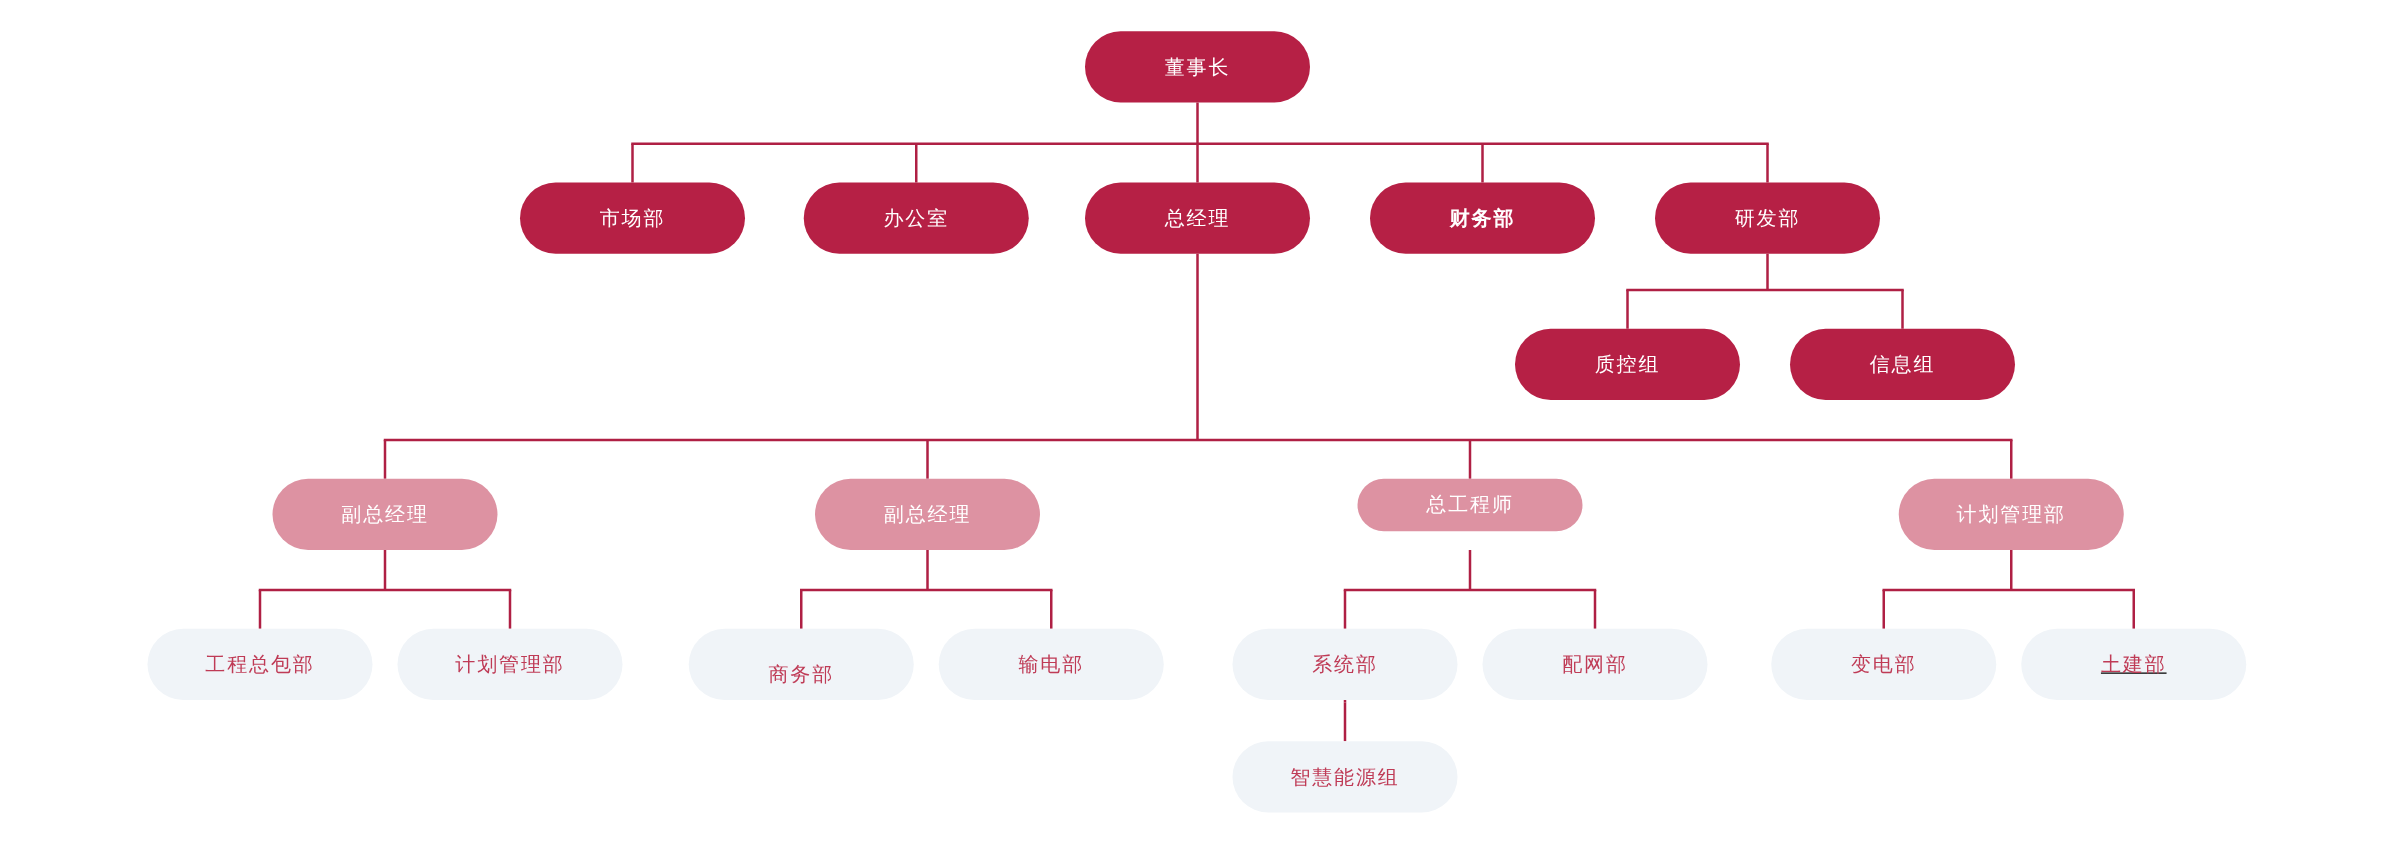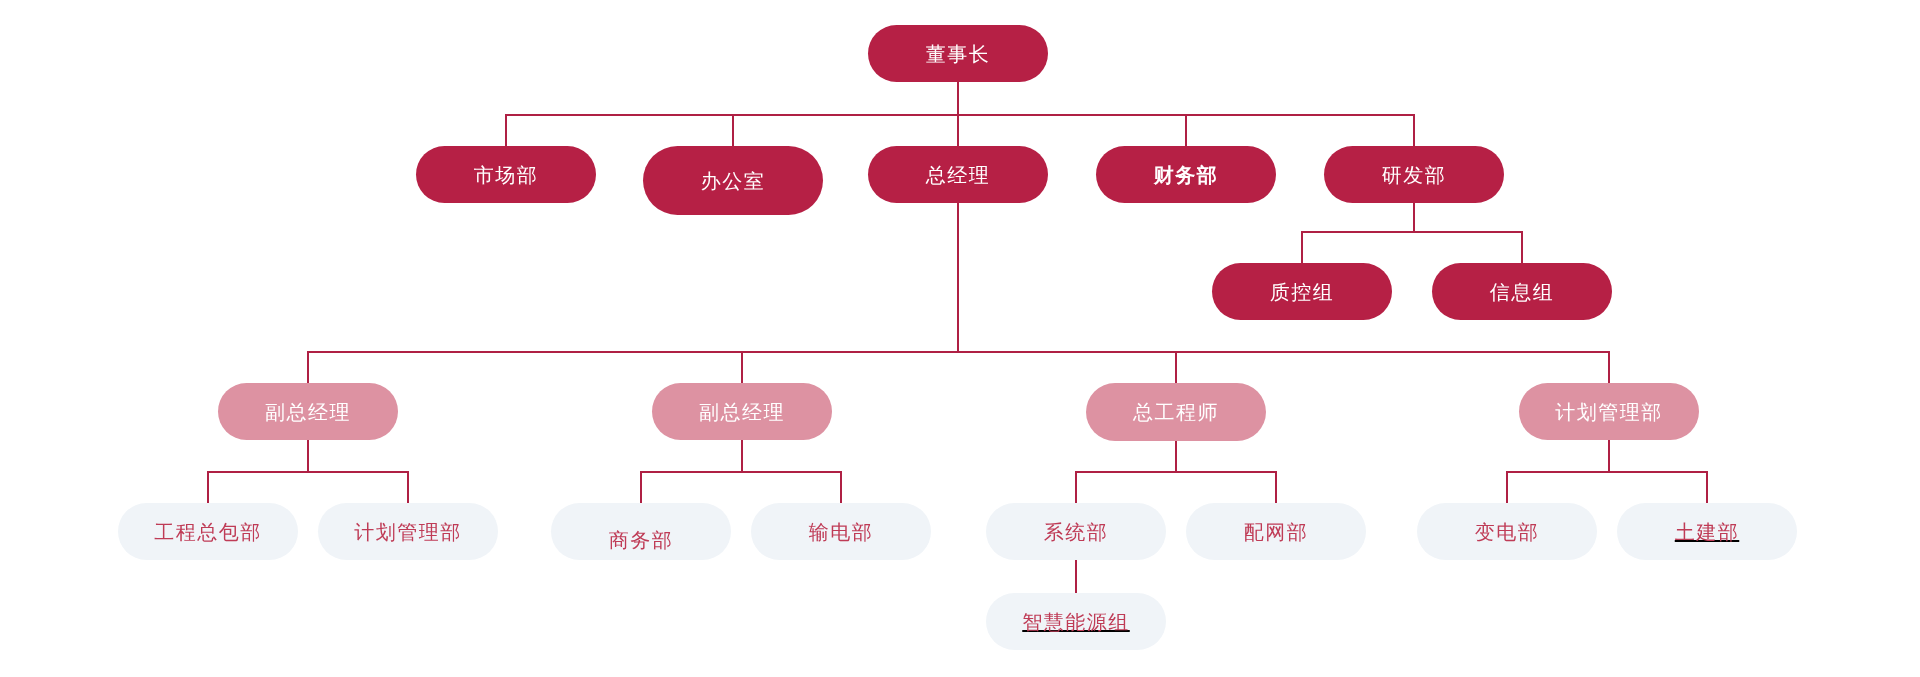--- a/index.html
+++ b/index.html
@@ -17,21 +17,21 @@
   }
   .pill {
     position: absolute;
     display: flex;
     align-items: center;
     justify-content: center;
     border-radius: 999px;
     box-sizing: border-box;
   }
   .pill span {
-    font-size: 20px;
+    font-size: 16px;
     letter-spacing: 1.5px;
     line-height: 1;
     white-space: nowrap;
   }
   .connector {
     position: absolute;
   }
 </style>
 </head>
 <body>
@@ -74,21 +74,21 @@
       <div class="connector" style="left: 1075px; top: 560px; width: 2px; height: 2px; background: rgb(175, 32, 68);"></div>
       <div class="connector" style="left: 1075px; top: 562px; width: 2px; height: 31px; background: rgb(175, 32, 68);"></div>
     </div>
   <div id="node-layer">
       <div class="pill" style="left: 868px; top: 25px; width: 180px; height: 57px; background: rgb(182, 32, 69);">
         <span style="color: rgb(255, 255, 255);">董事长</span>
       </div>
       <div class="pill" style="left: 416px; top: 146px; width: 180px; height: 57px; background: rgb(182, 32, 69);">
         <span style="color: rgb(255, 255, 255);">市场部</span>
       </div>
-      <div class="pill" style="left: 643px; top: 146px; width: 180px; height: 69px; background: rgb(182, 32, 69); text-align: right;">
+      <div class="pill" style="left: 643px; top: 146px; width: 180px; height: 57px; background: rgb(182, 32, 69); text-align: right;">
         <span style="color: rgb(255, 255, 255);">办公室</span>
       </div>
       <div class="pill" style="left: 868px; top: 146px; width: 180px; height: 57px; background: rgb(182, 32, 69);">
         <span style="color: rgb(255, 255, 255);">总经理</span>
       </div>
       <div class="pill" style="left: 1096px; top: 146px; width: 180px; height: 57px; background: rgb(182, 32, 69); font-weight: bold;">
         <span style="color: rgb(255, 255, 255);">财务部</span>
       </div>
       <div class="pill" style="left: 1324px; top: 146px; width: 180px; height: 57px; background: rgb(182, 32, 69);">
         <span style="color: rgb(255, 255, 255);">研发部</span>
@@ -98,21 +98,21 @@
       </div>
       <div class="pill" style="left: 1432px; top: 263px; width: 180px; height: 57px; background: rgb(182, 32, 69);">
         <span style="color: rgb(255, 255, 255);">信息组</span>
       </div>
       <div class="pill" style="left: 218px; top: 383px; width: 180px; height: 57px; background: rgb(221, 146, 162);">
         <span style="color: rgb(255, 255, 255);">副总经理</span>
       </div>
       <div class="pill" style="left: 652px; top: 383px; width: 180px; height: 57px; background: rgb(221, 146, 162);">
         <span style="color: rgb(255, 255, 255);">副总经理</span>
       </div>
-      <div class="pill" style="left: 1086px; top: 383px; width: 180px; height: 58px; background: rgb(221, 146, 162);">
+      <div class="pill" style="left: 1086px; top: 383px; width: 180px; height: 42px; background: rgb(221, 146, 162);">
         <span style="color: rgb(255, 255, 255);">总工程师</span>
       </div>
       <div class="pill" style="left: 1519px; top: 383px; width: 180px; height: 57px; background: rgb(221, 146, 162);">
         <span style="color: rgb(255, 255, 255);">计划管理部</span>
       </div>
       <div class="pill" style="left: 118px; top: 503px; width: 180px; height: 57px; background: rgb(240, 244, 248);">
         <span style="color: rgb(191, 59, 86);">工程总包部</span>
       </div>
       <div class="pill" style="left: 318px; top: 503px; width: 180px; height: 57px; background: rgb(240, 244, 248);">
         <span style="color: rgb(191, 59, 86);">计划管理部</span>
@@ -128,17 +128,17 @@
       </div>
       <div class="pill" style="left: 1186px; top: 503px; width: 180px; height: 57px; background: rgb(240, 244, 248);">
         <span style="color: rgb(191, 59, 86);">配网部</span>
       </div>
       <div class="pill" style="left: 1417px; top: 503px; width: 180px; height: 57px; background: rgb(240, 244, 248);">
         <span style="color: rgb(191, 59, 86);">变电部</span>
       </div>
       <div class="pill" style="left: 1617px; top: 503px; width: 180px; height: 57px; background: rgb(240, 244, 248); text-decoration: underline;">
         <span style="color: rgb(191, 59, 86);">土建部</span>
       </div>
-      <div class="pill" style="left: 986px; top: 593px; width: 180px; height: 57px; background: rgb(240, 244, 248); text-decoration: underline;">
+      <div class="pill" style="left: 986px; top: 593px; width: 180px; height: 57px; background: rgb(240, 244, 248);">
         <span style="color: rgb(191, 59, 86);">智慧能源组</span>
       </div>
     </div>
 </div>
 
 </body></html>

